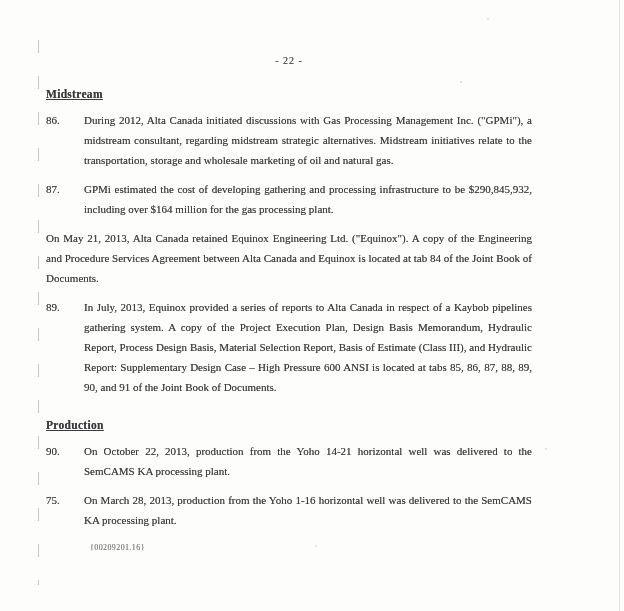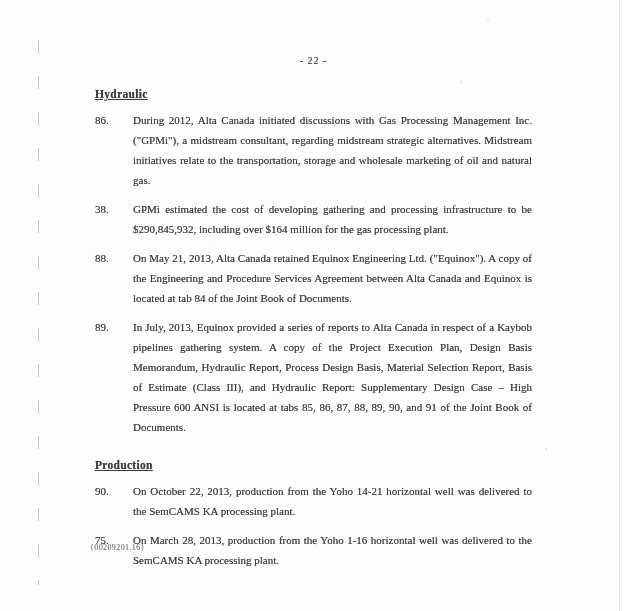--- a/index.html
+++ b/index.html
@@ -47,21 +47,21 @@
     box-shadow:
       487px 18px 0 0 #e8e8e8,
       460px 81px 0 0 #e2e2e3,
       856px 64px 0 0 #ededed,
       209px 247px 0 0 #ececec,
       545px 448px 0 0 #e9e9ea,
       315px 545px 0 0 #ededee;
   }
   .content {
     position: relative;
-    padding: 55px 92px 0 95px;
+    padding: 55px 92px 0 46px;
   }
   .page-number {
     text-align: center;
     font-size: 10px;
     letter-spacing: 1px;
     color: #4a4a4c;
     text-shadow: 0 0 0.5px rgba(70,70,72,0.7);
   }
   .section-heading {
     margin-top: 21px;
@@ -106,34 +106,33 @@
 <div class="page">
 
   <div class="binding-line"></div>
   <div class="page-edge-line"></div>
   <div class="scan-noise"></div>
 
   <div class="content">
 
     <div class="page-number">- 22 -</div>
 
-    <div class="section-heading">Hydraulic</div>
+    <div class="section-heading">Midstream</div>
 
     <div class="para">
       <span class="para-number">86.</span>
       <span class="para-text">During 2012, Alta Canada initiated discussions with Gas Processing Management Inc. ("GPMi"), a midstream consultant, regarding midstream strategic alternatives. Midstream initiatives relate to the transportation, storage and wholesale marketing of oil and natural gas.</span>
     </div>
 
     <div class="para">
-      <span class="para-number">38.</span>
+      <span class="para-number">87.</span>
       <span class="para-text">GPMi estimated the cost of developing gathering and processing infrastructure to be $290,845,932, including over $164 million for the gas processing plant.</span>
     </div>
 
     <div class="para">
-      <span class="para-number">88.</span>
       <span class="para-text">On May 21, 2013, Alta Canada retained Equinox Engineering Ltd. ("Equinox"). A copy of the Engineering and Procedure Services Agreement between Alta Canada and Equinox is located at tab 84 of the Joint Book of Documents.</span>
     </div>
 
     <div class="para">
       <span class="para-number">89.</span>
       <span class="para-text">In July, 2013, Equinox provided a series of reports to Alta Canada in respect of a Kaybob pipelines gathering system. A copy of the Project Execution Plan, Design Basis Memorandum, Hydraulic Report, Process Design Basis, Material Selection Report, Basis of Estimate (Class III), and Hydraulic Report: Supplementary Design Case – High Pressure 600 ANSI is located at tabs 85, 86, 87, 88, 89, 90, and 91 of the Joint Book of Documents.</span>
     </div>
 
     <div class="section-heading">Production</div>
 

